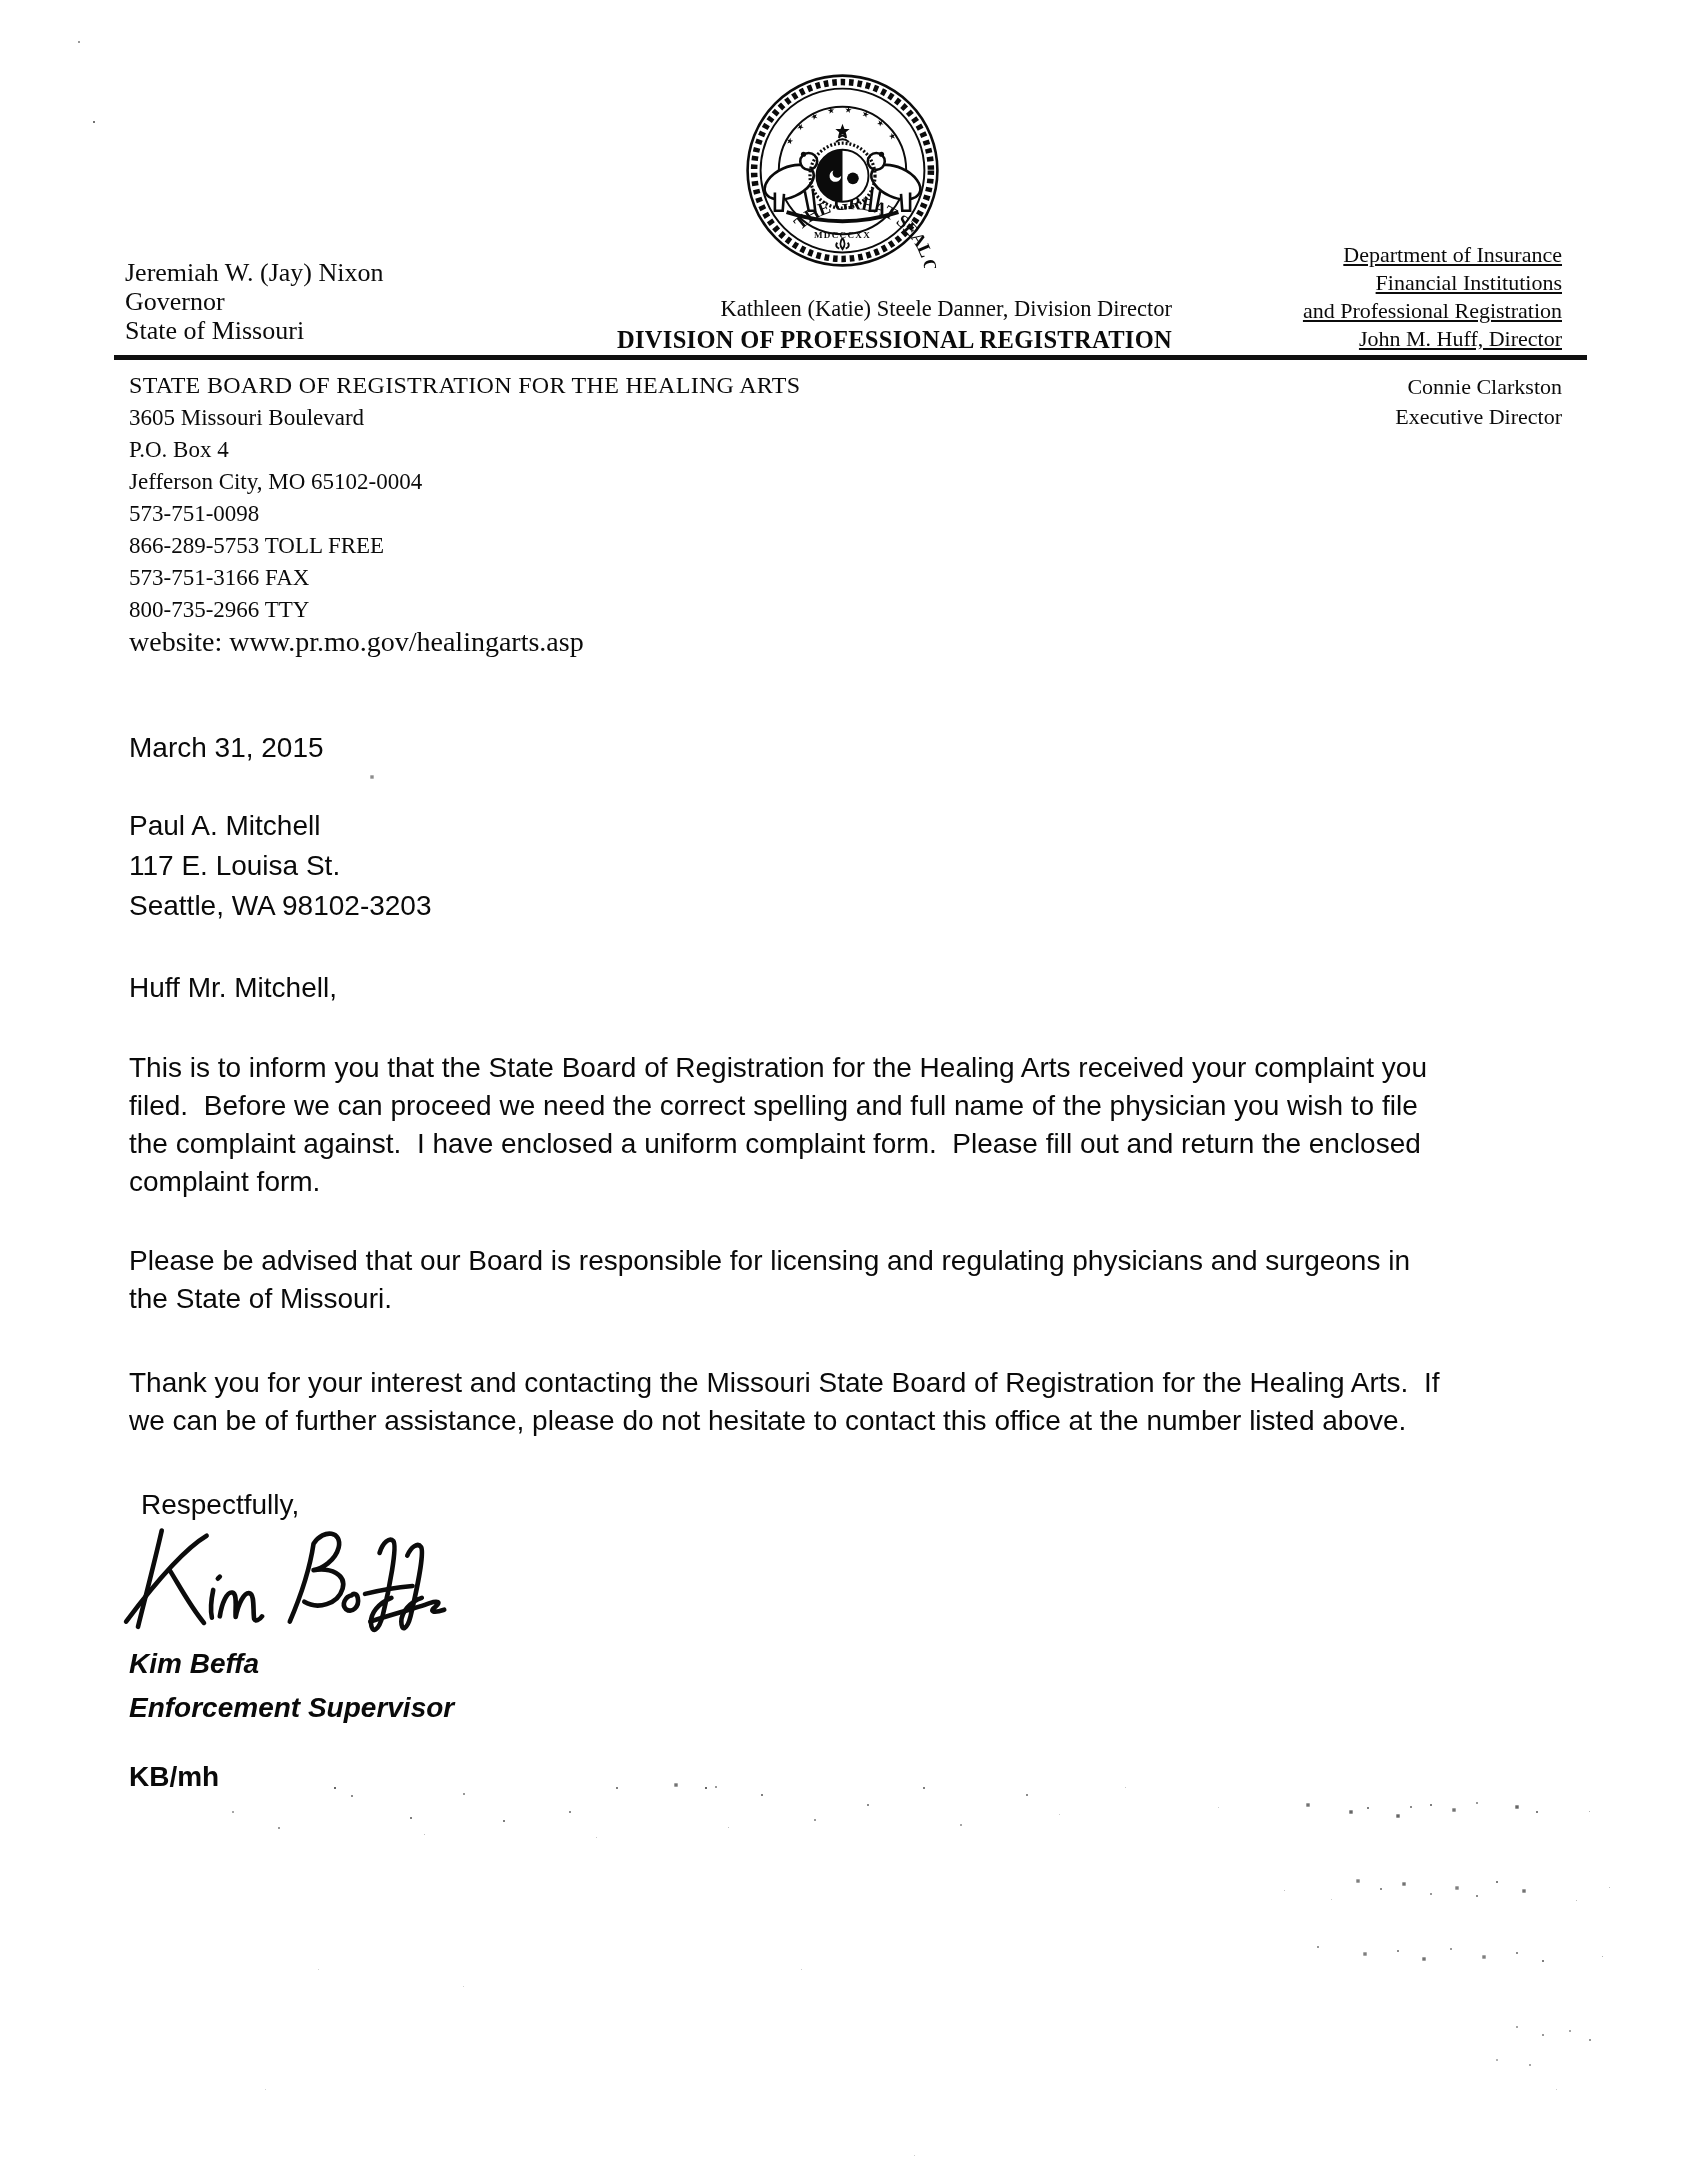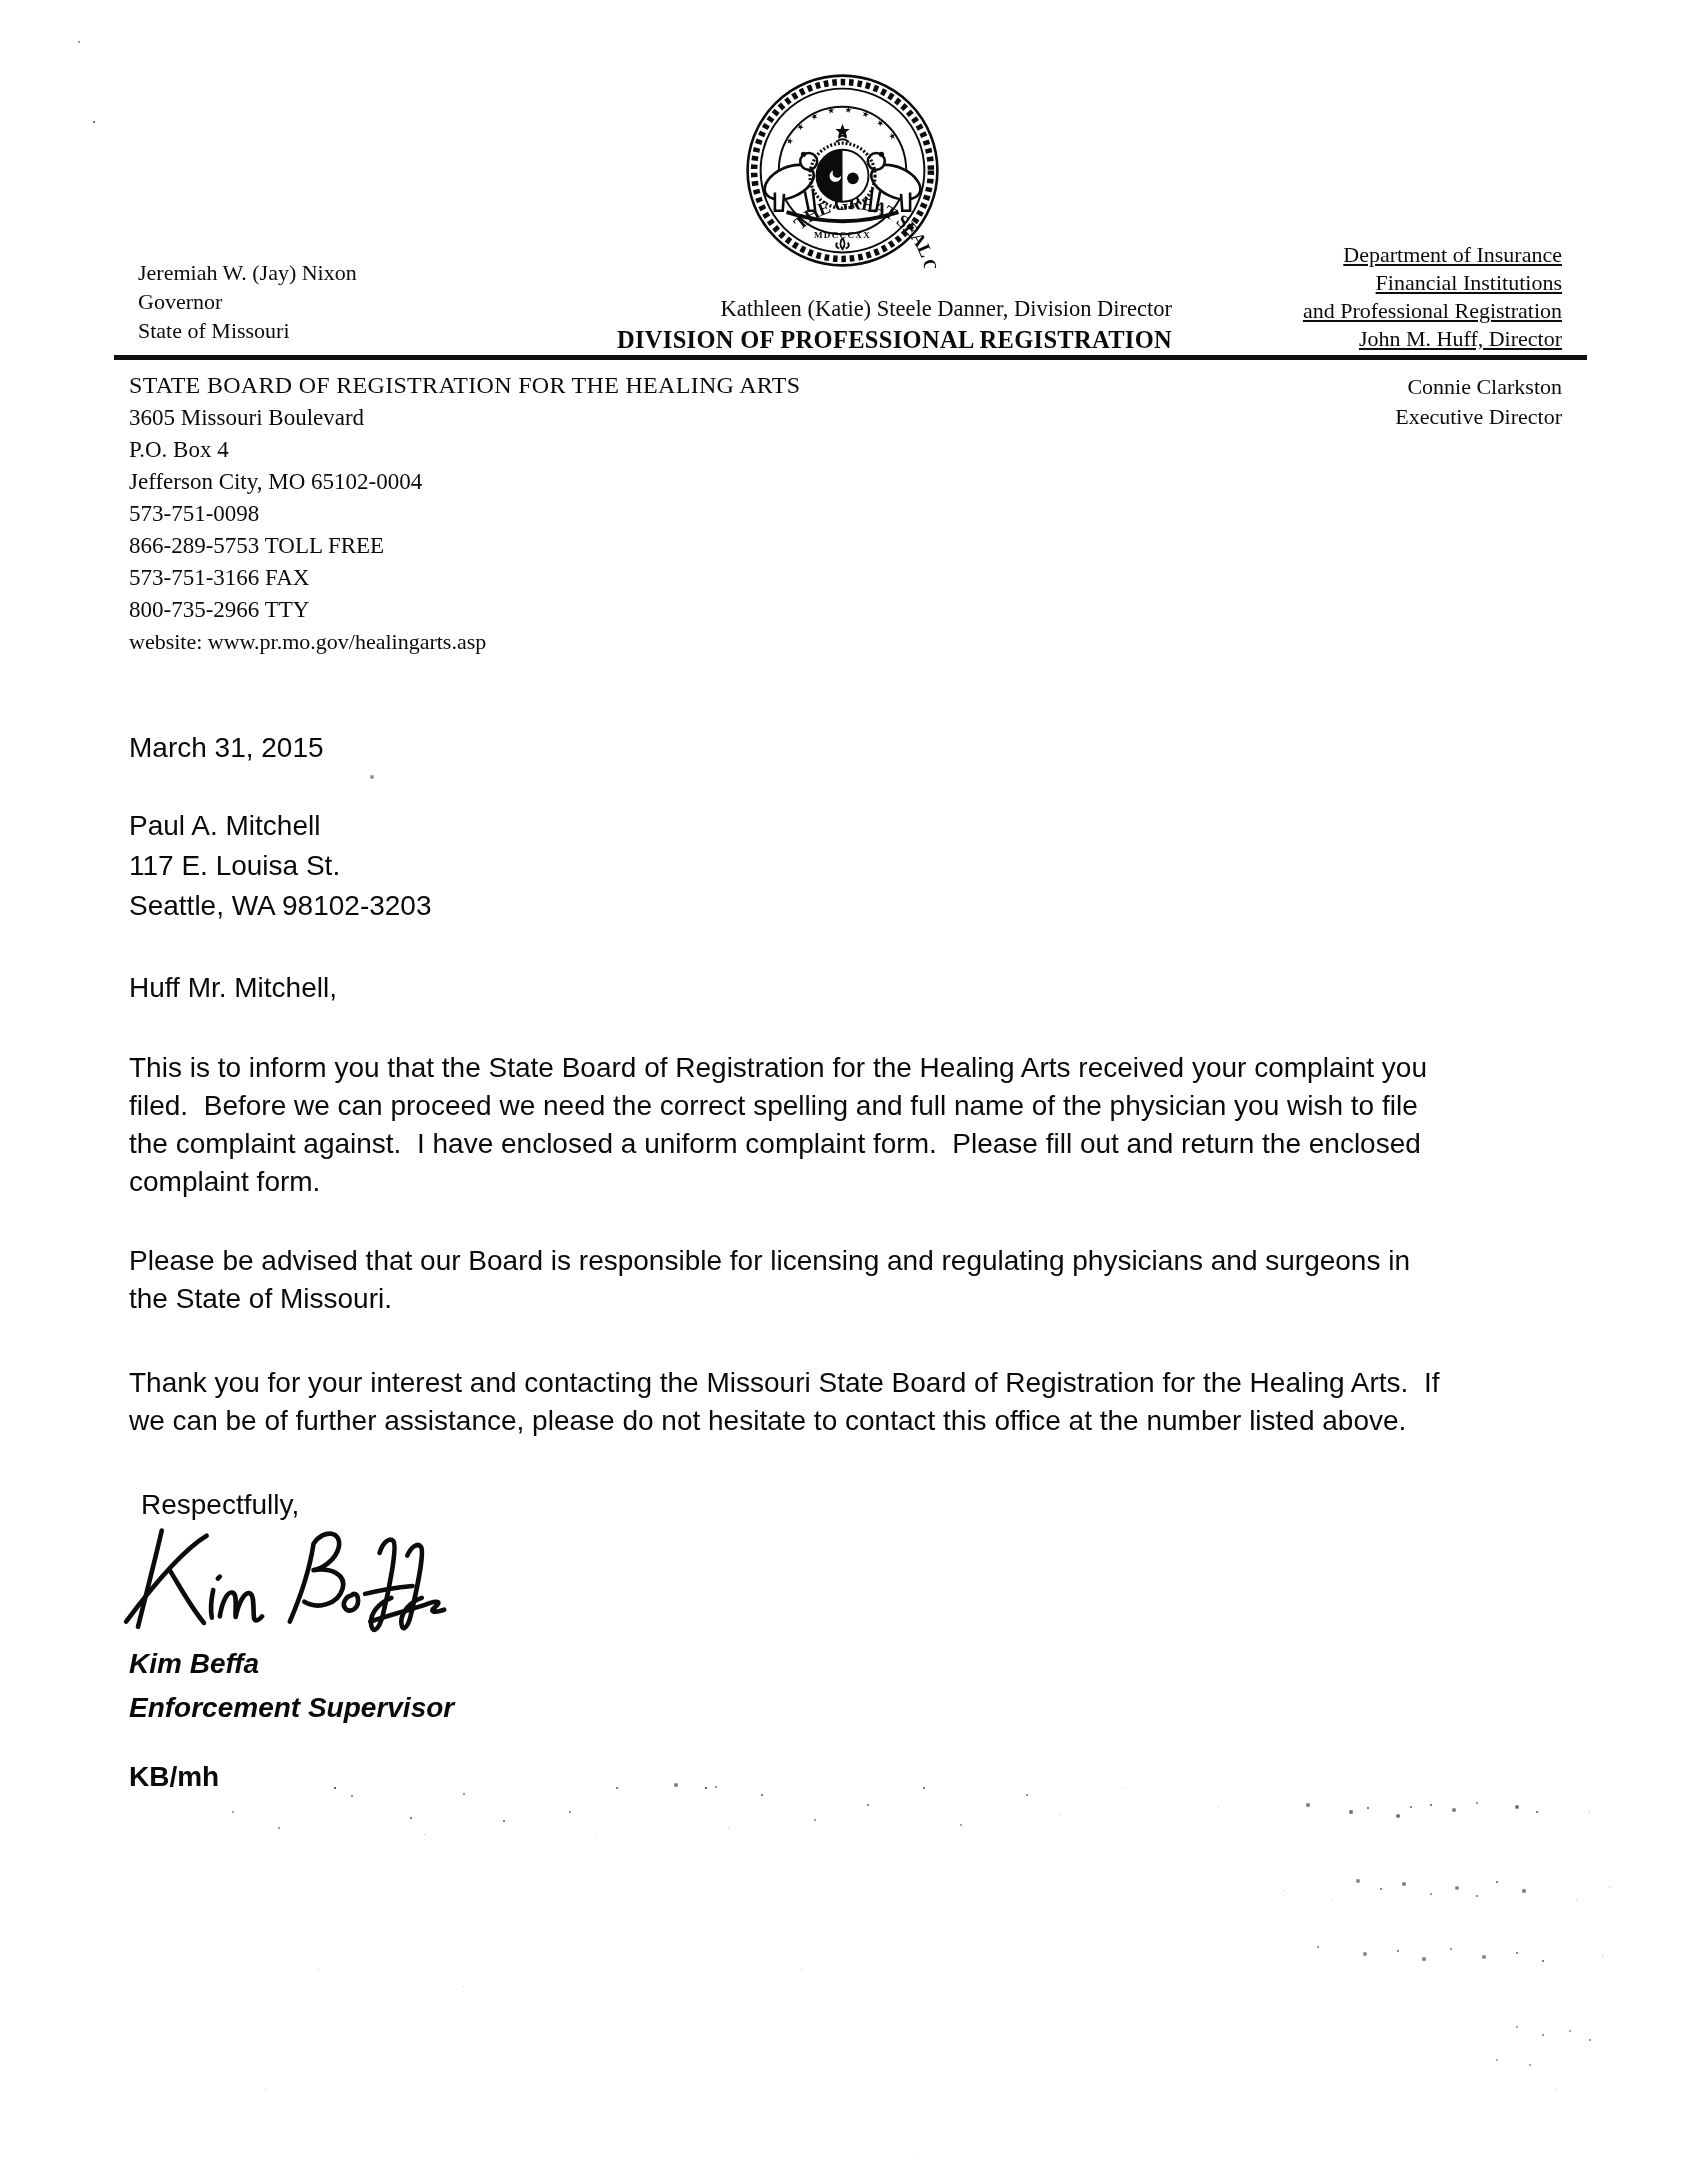--- a/index.html
+++ b/index.html
@@ -10,33 +10,33 @@
     background:#ffffff;
     overflow:hidden;
     color:#0b0b0b;
     font-family:"Liberation Serif", serif;
   }
   .serif{font-family:"Liberation Serif", serif;}
   .abs{position:absolute;}
   .line{white-space:pre;}
 
   
-  #hdr-left{left:138px;top:258px;font-size:22px;line-height:29px;}
+  #hdr-left{left:125px;top:258px;font-size:26px;line-height:29px;}
   #hdr-center{left:510px;top:294px;width:662px;text-align:right;}
   #hdr-center .dir-line{font-size:22.5px;line-height:30px;}
   #hdr-center .division{font-size:24.5px;line-height:32px;font-weight:bold;letter-spacing:0.3px;}
   #hdr-right{right:126px;top:241px;text-align:right;font-size:22px;line-height:28px;text-decoration:underline;}
 
   #rule{left:114px;top:355px;width:1473px;height:4.6px;background:#101010;}
 
   
   #board-left{left:129px;top:368px;}
   #board-left .board-name{font-size:24px;line-height:34px;letter-spacing:0.3px;}
   #board-left .b-line{font-size:23px;line-height:32px;}
-  #board-left .b-web{font-size:22px;line-height:32px;}
+  #board-left .b-web{font-size:28px;line-height:32px;}
   #board-right{right:126px;top:372px;text-align:right;font-size:22px;line-height:30px;}
 
   
   .body-text{font-family:"Liberation Sans", sans-serif;font-size:28px;color:#0a0a0a;}
   #date{left:129px;top:732px;}
   #recipient{left:129px;top:806px;line-height:40px;}
   #salutation{left:129px;top:972px;}
   .para{left:129px;line-height:38px;}
   #p1{top:1049px;}
   #p2{top:1242px;}

